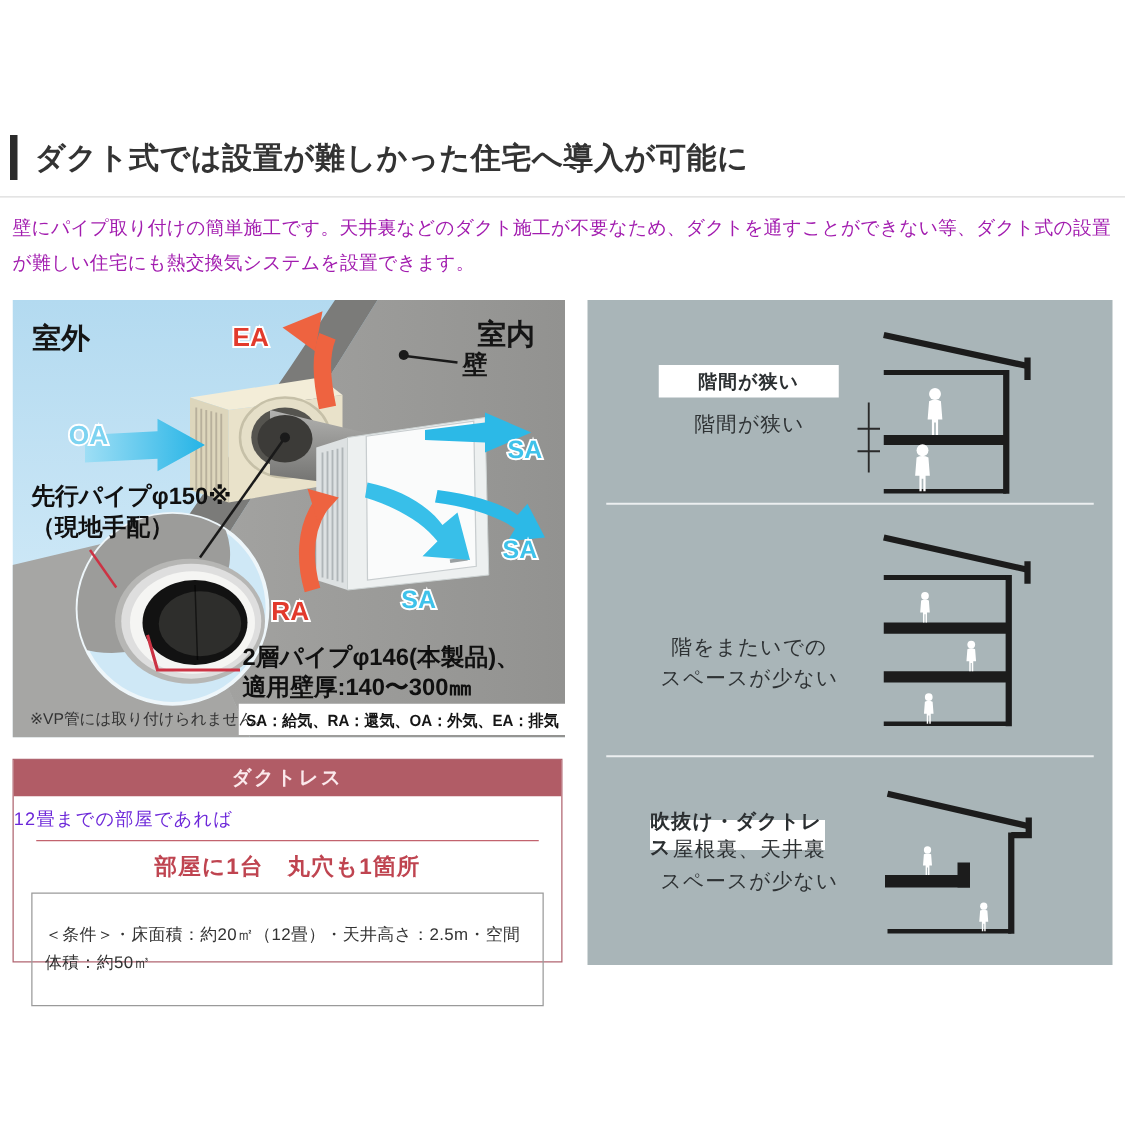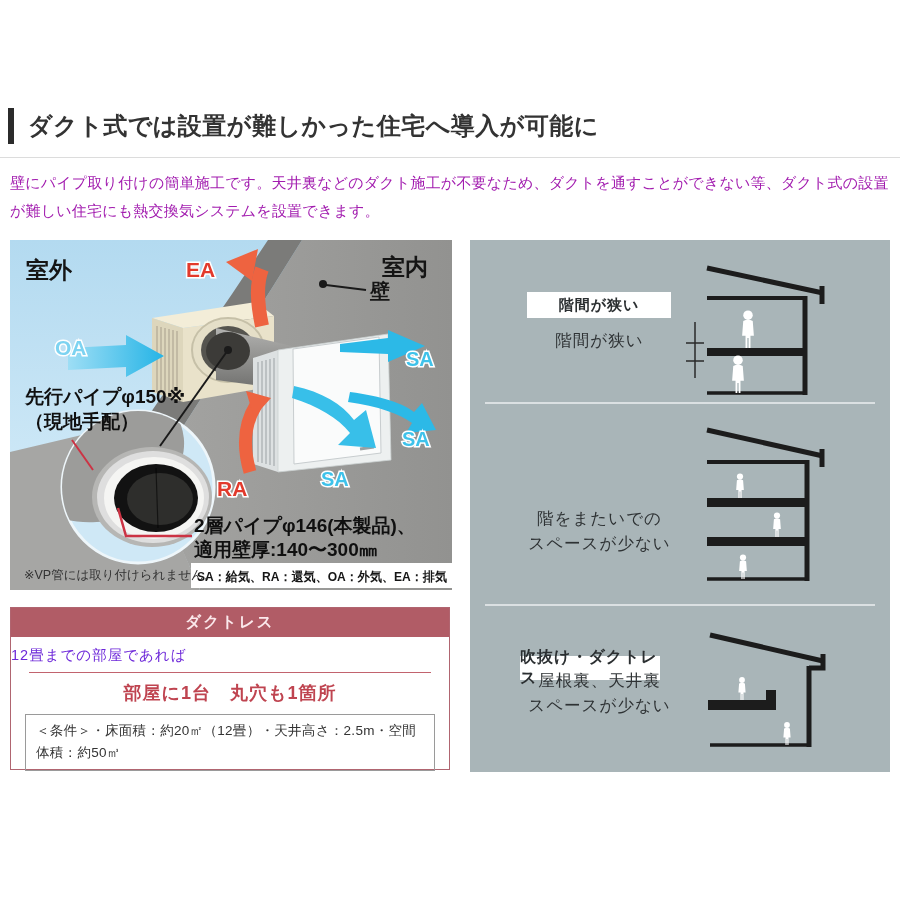--- a/index.html
+++ b/index.html
@@ -16,21 +16,21 @@
   
   .illustration{position:absolute;left:10px;top:240px;width:398px;height:350px;}
   
   .ductless{position:absolute;left:10px;top:607px;width:438px;height:161px;background:#fff;
             border:1px solid #b06570;}
   .ductless-header{height:29px;background:#b15c66;color:#fbe9ec;font-size:15.5px;font-weight:bold;
             display:flex;align-items:center;justify-content:center;letter-spacing:2px;}
   .ductless-line1{margin-top:9px;text-align:left;font-size:14.5px;color:#6d28d9;letter-spacing:1px;}
   .ductless-hr{margin:7px 18px 0 18px;height:1px;background:#c2636e;}
   .ductless-main{margin-top:8px;text-align:center;font-size:18px;font-weight:bold;color:#bf4450;letter-spacing:1px;}
-  .ductless-cond{margin:9px 14px 0 14px;border:1px solid #9a9a9a;padding:5px 10px;
+  .ductless-cond{margin:9px 14px 0 14px;border:1px solid #9a9a9a;padding:22px 10px;
             font-size:13.5px;color:#333;line-height:1.65;letter-spacing:.3px;}
   
   .panel{position:absolute;left:470px;top:240px;width:420px;height:532px;background:#a9b5b8;}
   .panel svg{position:absolute;left:0;top:0;}
   .case-label{position:absolute;background:#fff;color:#2b2f31;font-weight:bold;
             display:flex;align-items:center;justify-content:center;letter-spacing:1px;}
   .case-desc{position:absolute;left:12px;width:235px;text-align:center;color:#2e3234;
             font-size:16.5px;line-height:1.5;letter-spacing:1px;}
 </style>
 </head>

